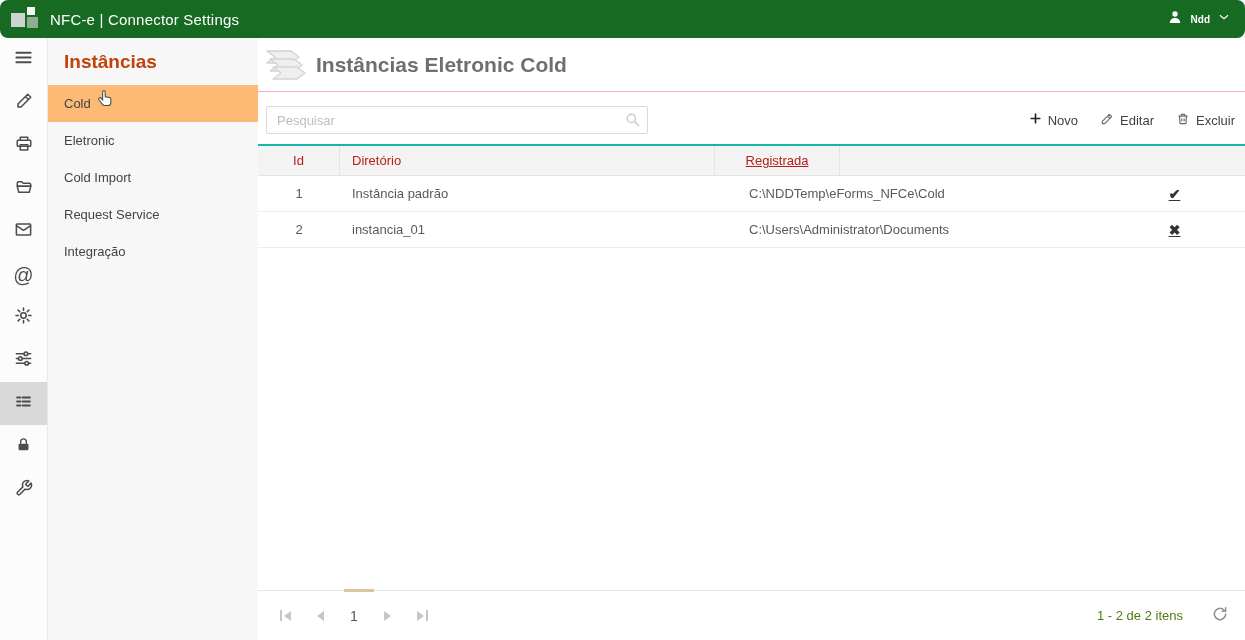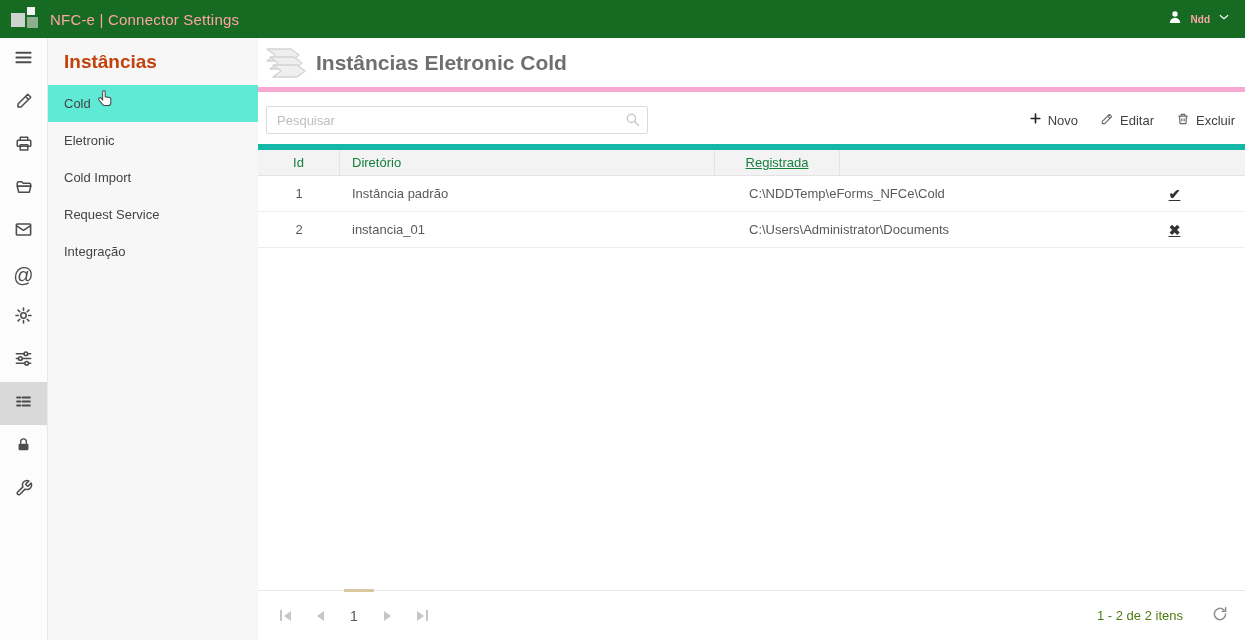--- a/index.html
+++ b/index.html
@@ -1,20 +1,20 @@
 <!DOCTYPE html>
 <html><head>
 <meta charset="utf-8">
 <style>
   * { margin:0; padding:0; box-sizing:border-box; }
   html,body { width:1245px; height:640px; font-family:"Liberation Sans",sans-serif; background:#fff; overflow:hidden; }
   body { position:relative; }
 
   
-  .topbar { height:38px; background:#176a21; display:flex; align-items:center; padding:0 14px 0 10px; color:#fca5a5; }
+  .topbar { height:38px; background:#176a21; display:flex; align-items:center; padding:0 14px 0 10px; color:#ffffff;border-radius:8px; }
   .logo { position:relative; width:30px; height:30px; margin-right:10px; }
   .logo i { position:absolute; display:block; }
   .logo .sq1 { left:1px; top:9px; width:14px; height:14px; background:#cdd4cd; }
   .logo .sq2 { left:17px; top:3px; width:8px; height:8px; background:#f2f5f2; }
   .logo .sq3 { left:17px; top:13px; width:11px; height:11px; background:#8fae8f; }
   .topbar-title { font-size:15px; font-weight:400; letter-spacing:.2px; }
   .topbar-right { margin-left:auto; display:flex; align-items:center; gap:7px; }
   .user-name { font-size:10px; font-weight:700; }
 
   
@@ -23,38 +23,38 @@
   
   .rail { width:48px; background:#fcfcfc; border-right:1px solid #e9e9e9; display:flex; flex-direction:column; }
   .rail-item { width:100%; height:43px; display:flex; align-items:center; justify-content:center; color:#4d4d4d; cursor:pointer; }
   .rail-item.active { background:#d9d9d9; }
   .at-glyph { font-size:20px; color:#4d4d4d; line-height:1; }
 
   
   .sidebar { width:210px; background:#f7f7f7; }
   .sidebar-title { padding:13px 16px 12px; font-size:19px; font-weight:600; color:#c2410c; }
   .side-item { padding:11px 16px; font-size:13px; color:#444; cursor:pointer; position:relative; }
-  .side-item.active { background:#5eead4; }
+  .side-item.active { background:#fdba74; }
 
   
   .main { flex:1; display:flex; flex-direction:column; background:#fff; min-width:0; }
-  .main-header { height:54px; display:flex; align-items:center; border-bottom:5px solid #f9a8d4; }
+  .main-header { height:54px; display:flex; align-items:center; border-bottom:1px solid #f9a8d4; }
   .header-icon { width:58px; display:flex; justify-content:center; align-items:center; }
   .page-title { font-size:21px; font-weight:700; color:#6f6f6f; }
 
   .toolbar { display:flex; align-items:center; padding:14px 10px 10px 8px; }
   .search-wrap { position:relative; width:382px; }
   .search-wrap input { width:100%; height:28px; border:1px solid #dadada; border-radius:2px; padding:0 30px 0 10px; font-size:13px; color:#555; font-family:"Liberation Sans",sans-serif; outline:none; }
   .search-wrap input::placeholder { color:#bdbdbd; }
   .search-icon { position:absolute; right:7px; top:5px; }
   .actions { margin-left:auto; display:flex; align-items:center; gap:22px; }
   .action-btn { display:flex; align-items:center; gap:6px; font-size:13px; color:#404040; cursor:pointer; }
 
   
-  .grid-header { display:flex; height:32px; background:#f3f3f3; border-top:6px solid #14b8a6; border-bottom:1px solid #e3e3e3; align-items:flex-end; font-size:13px; color:#15803d; }
+  .grid-header { display:flex; height:32px; background:#f3f3f3; border-top:2px solid #14b8a6; border-bottom:1px solid #e3e3e3; align-items:flex-end; font-size:13px; color:#b91c1c; }
   .grid-header > div { border-right:1px solid #e3e3e3; height:100%; display:flex; align-items:center; }
   .grid-header > div.col-filler { border-right:none; }
   .grid-row { display:flex; height:36px; align-items:center; border-bottom:1px solid #ededed; font-size:13px; color:#595959; }
   .col-id { width:82px; justify-content:center; text-align:center; }
   .grid-row .col-id { display:flex; align-items:center; }
   .col-nome { width:397px; padding-left:12px; }
   .col-dir { width:375px; padding-left:12px; }
   .col-reg { width:125px; justify-content:center; text-align:center;text-decoration:underline; }
   .grid-row .col-reg { display:flex; align-items:center; font-weight:700; color:#333; font-size:14px; }
   .col-filler { flex:1; }

